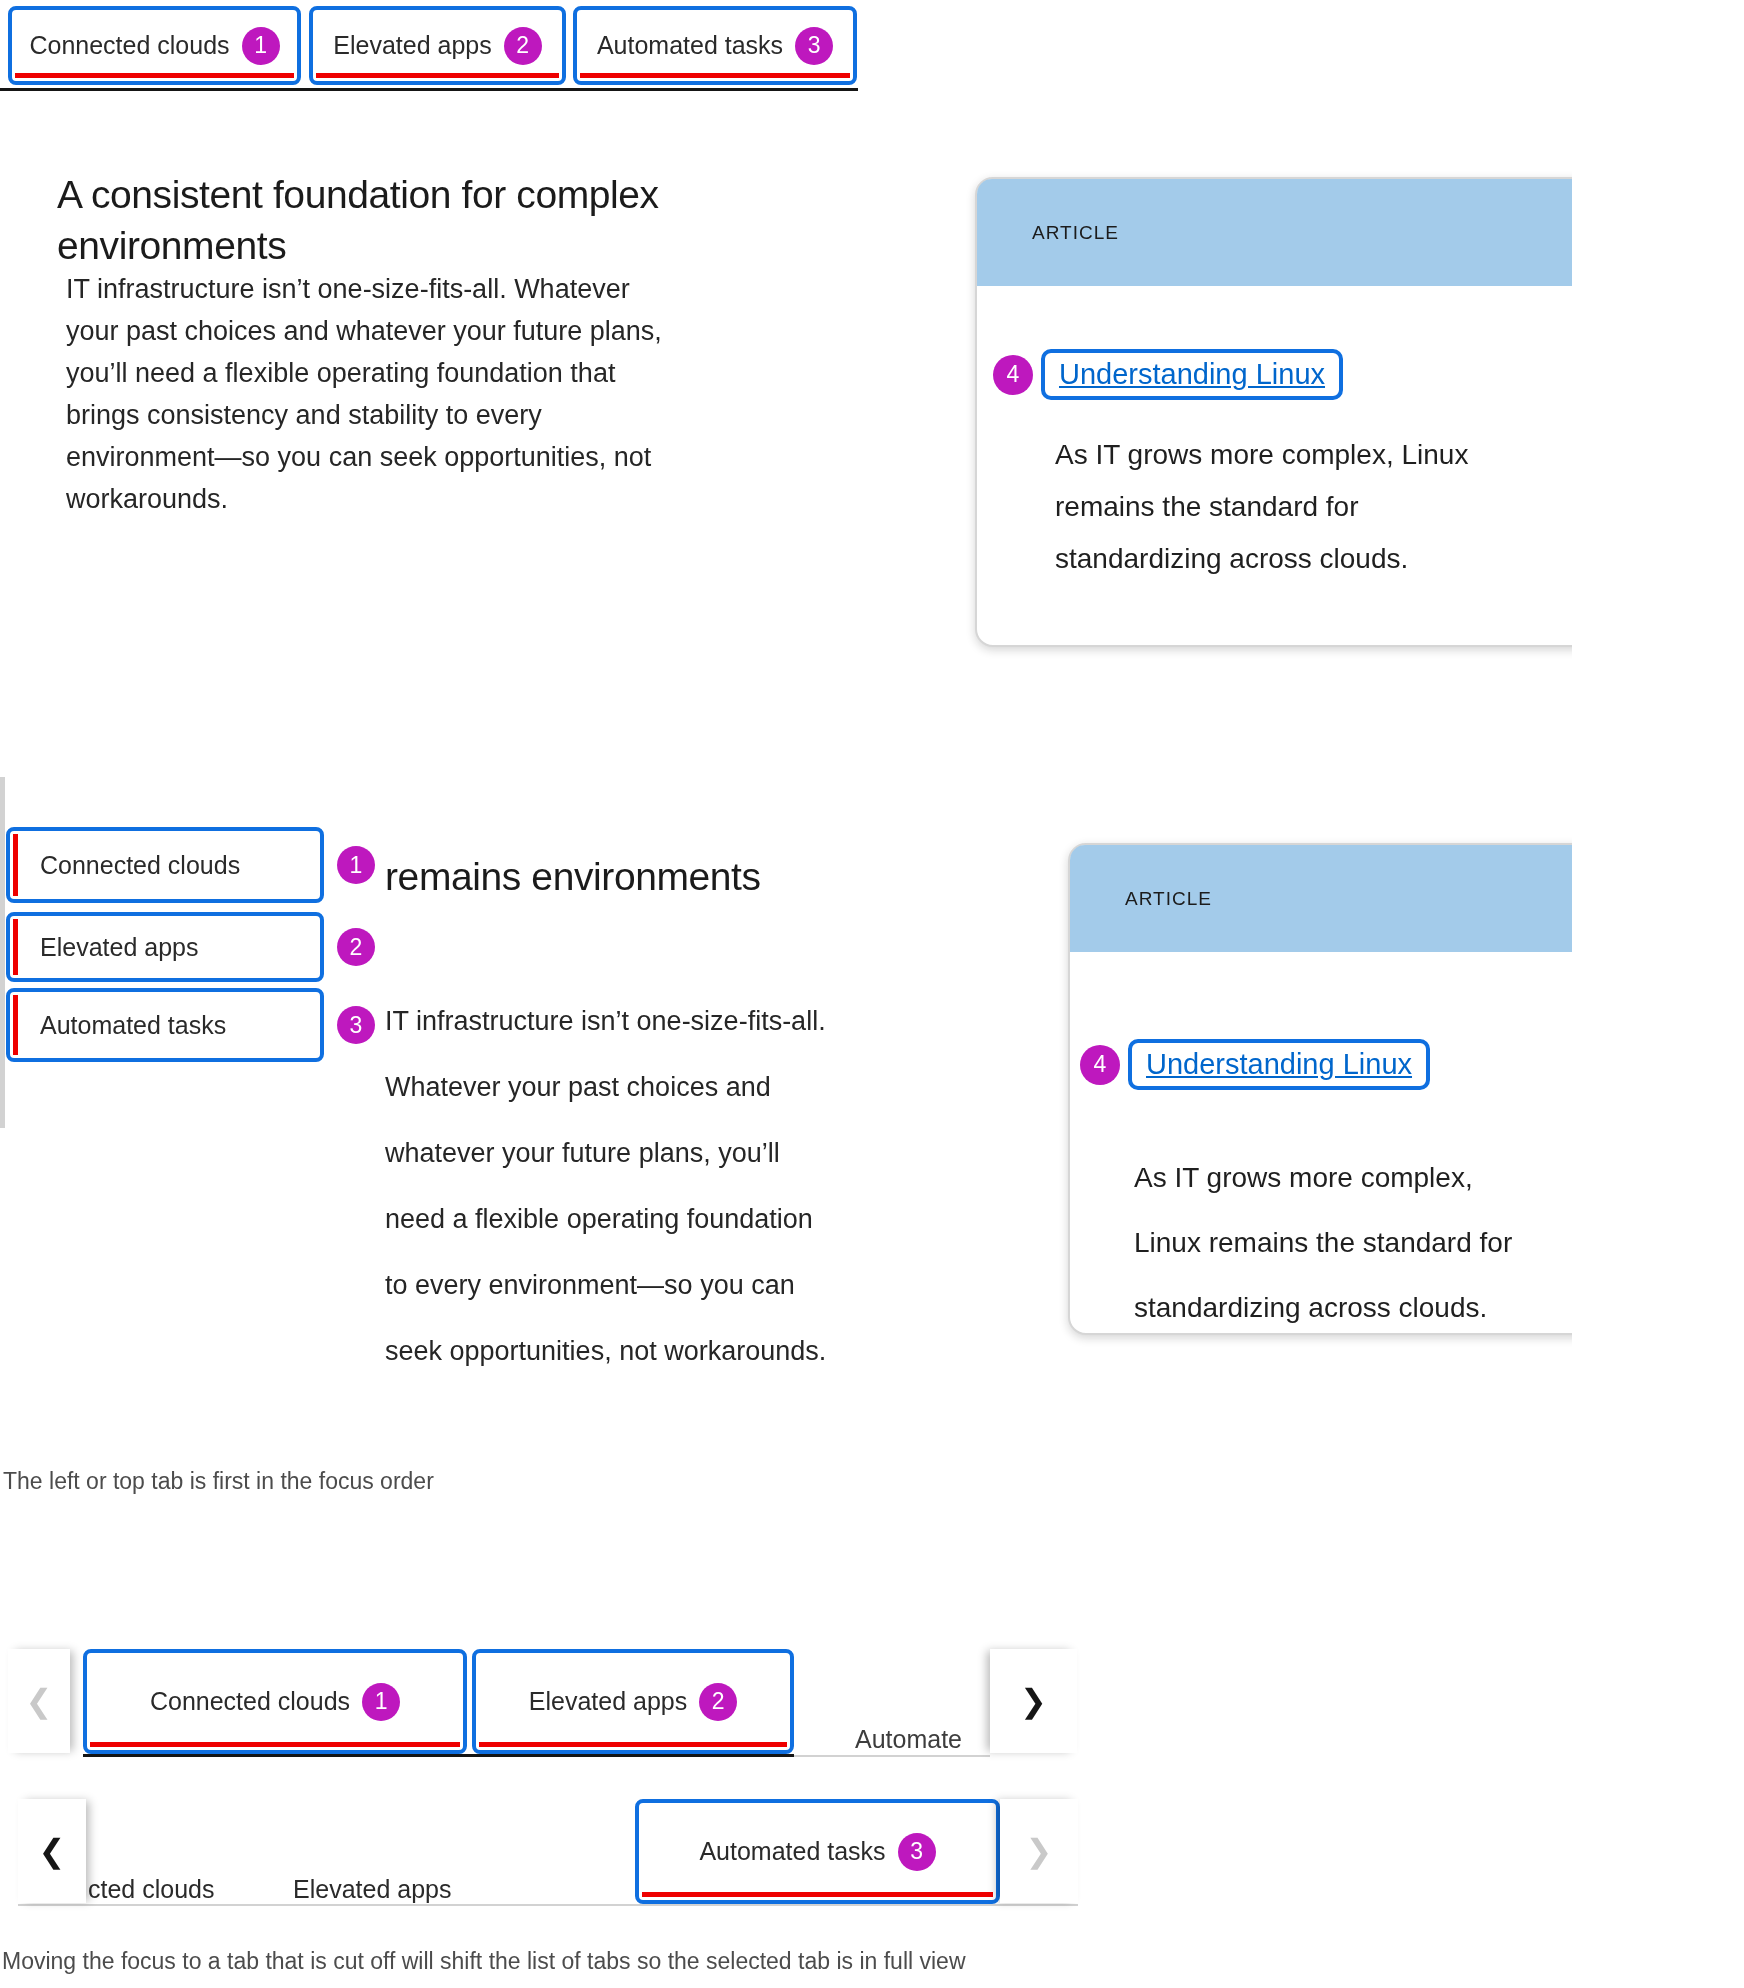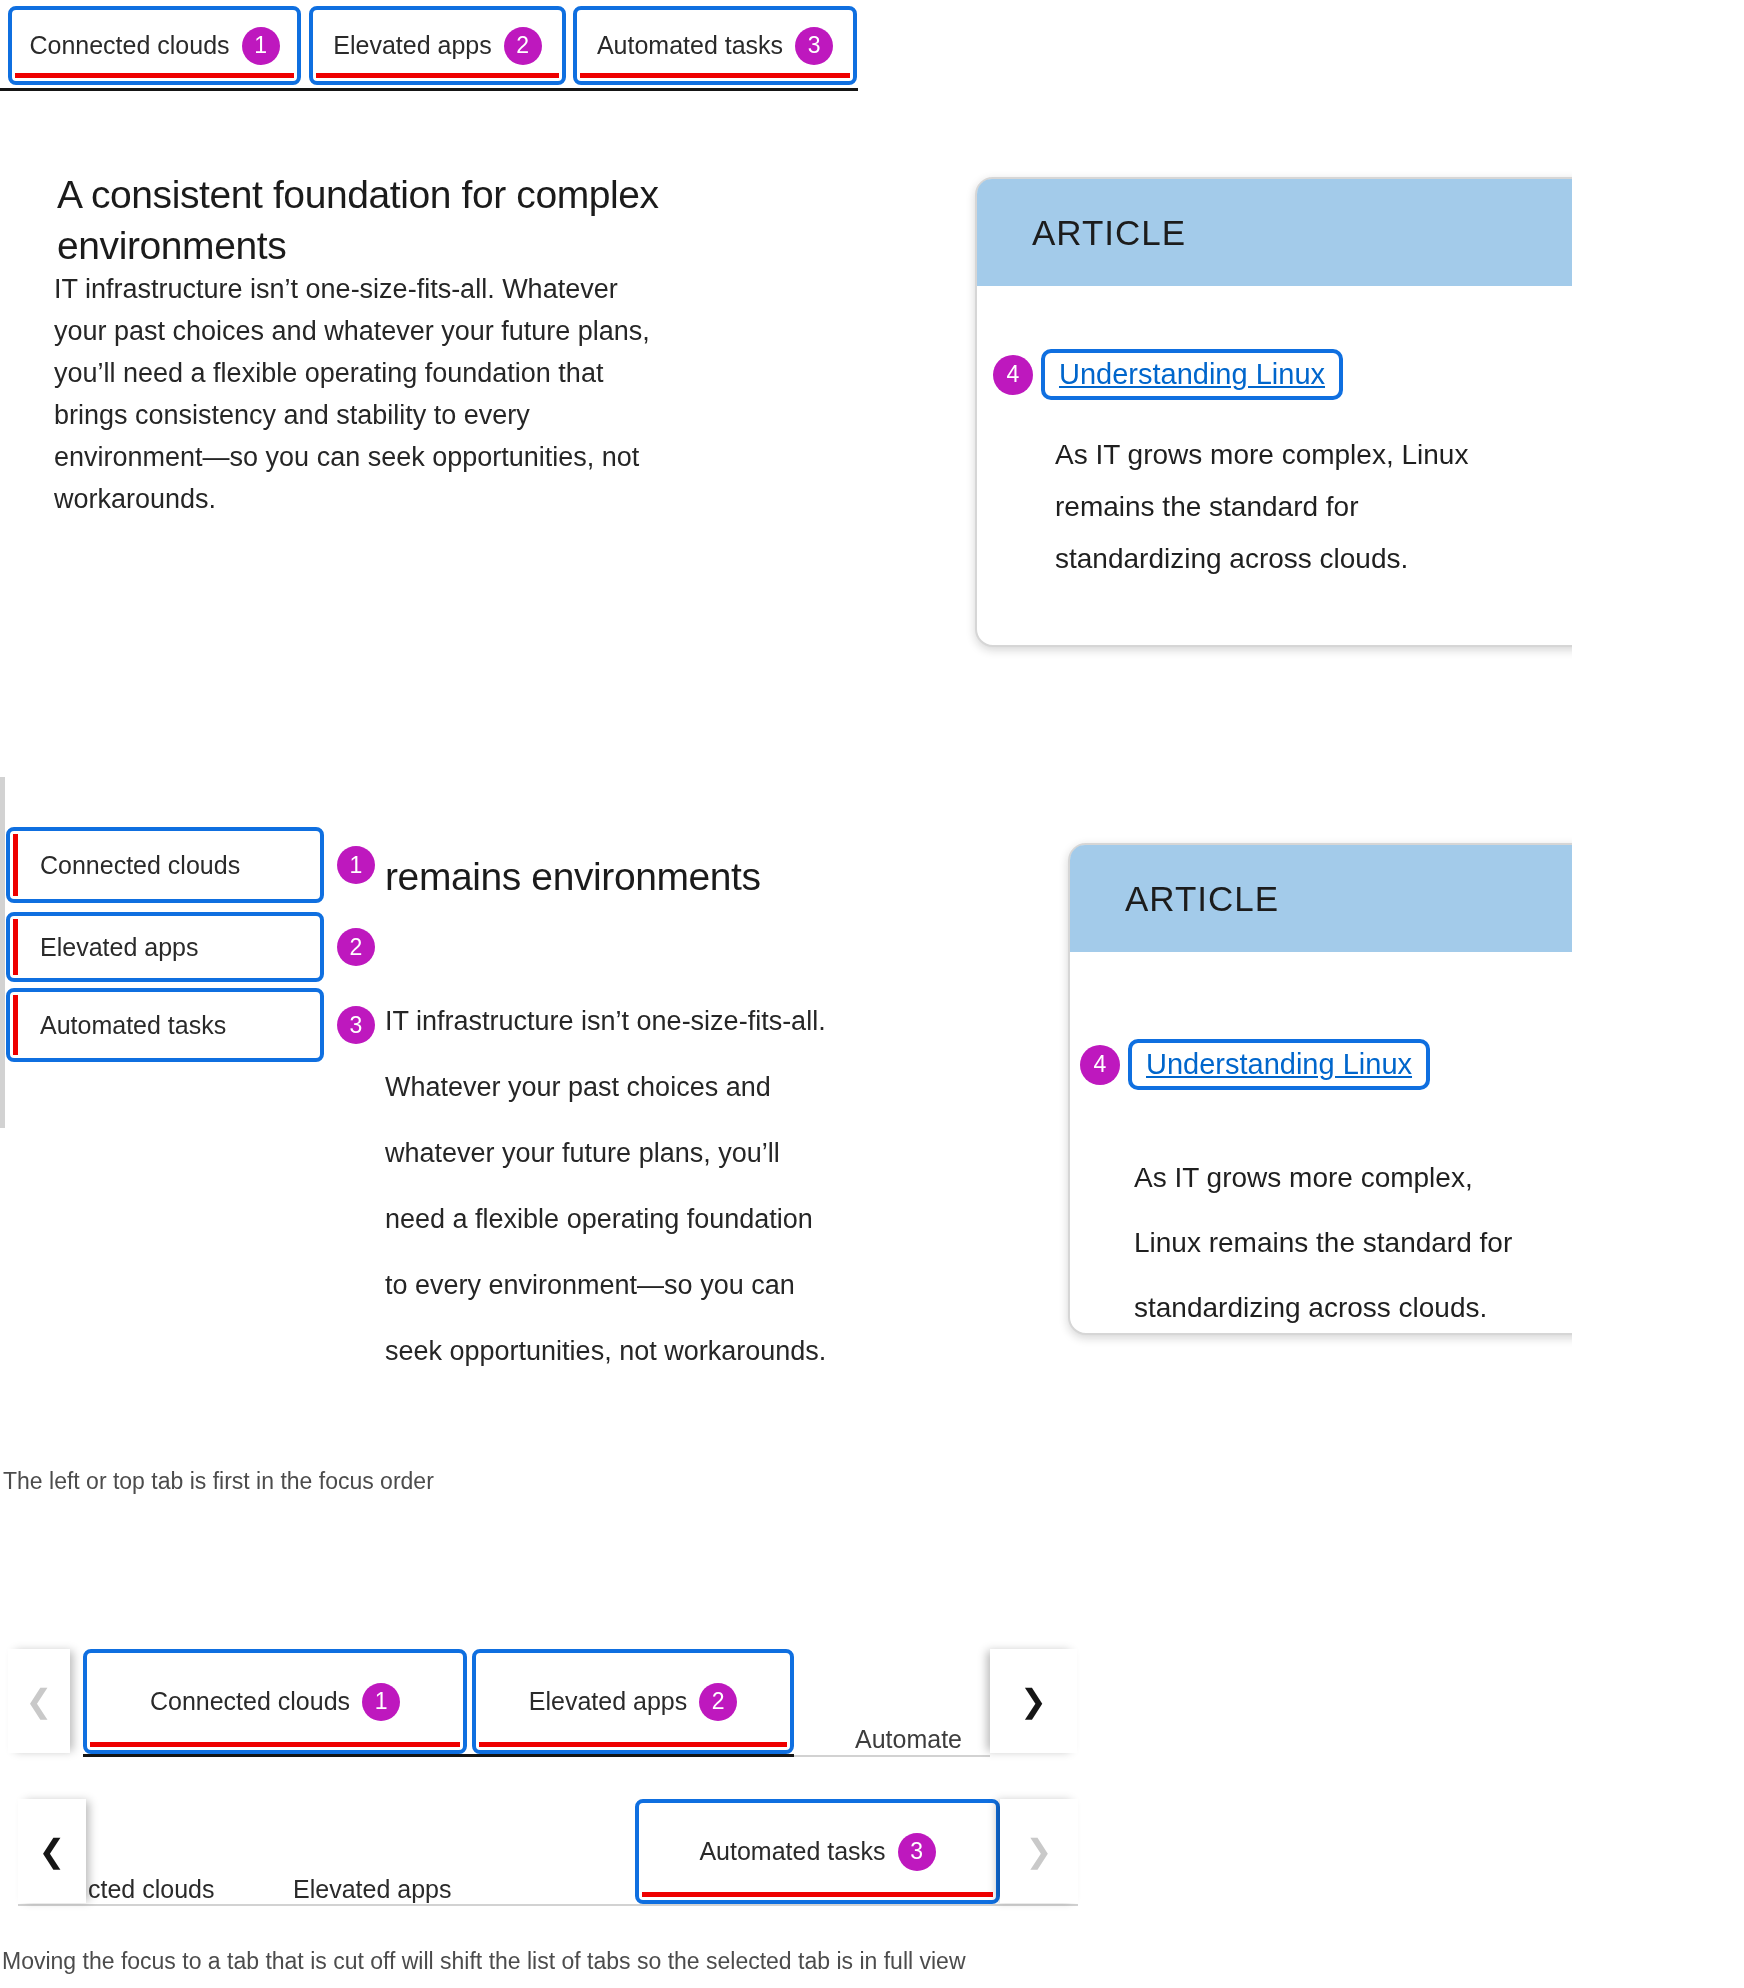--- a/index.html
+++ b/index.html
@@ -26,21 +26,21 @@
            letter-spacing:-0.4px;}
   .para{position:absolute;font-size:27px;font-weight:300;color:#262626;}
   .para1 div{line-height:42px;}
   .para2 div{line-height:66px;}
   .caption{position:absolute;font-size:23px;font-weight:300;color:#4C4C4C;}
 
   
   .card{position:absolute;background:#fff;border:2px solid #D6D6D6;border-radius:18px;
         box-shadow:0 3px 10px rgba(21,21,21,.18);box-sizing:border-box;}
   .card-header{height:107px;background:#A3CBEA;border-radius:15px 15px 0 0;display:flex;
-               align-items:center;padding-left:55px;font-size:35px;color:#1c1c1c;
+               align-items:center;padding-left:55px;font-size:19px;color:#1c1c1c;
                letter-spacing:1px;}
   .link-row{position:absolute;display:flex;align-items:center;gap:8px;}
   .link-box{border:4px solid #0F6FE0;border-radius:10px;padding:5px 14px;}
   .link{color:#0066CC;text-decoration:underline;font-size:29px;cursor:pointer;}
   .card-text{position:absolute;font-size:28px;color:#1f1f1f;}
   .card-text-1 div{line-height:52px;}
   .card-text-2 div{line-height:65px;}
 
   
   .scrollbtn{position:absolute;background:#fff;display:flex;align-items:center;
@@ -70,21 +70,21 @@
     <span>Automated tasks</span>
     <span class="badge">3</span>
     <span class="redbar-b"></span>
   </div>
   <div class="divider-dark" style="left:0;top:88px;width:858px;height:3px"></div>
 
   <div class="heading" style="left:57px;top:170px;width:700px">
       <div>A consistent foundation for complex</div>
       <div>environments</div>
     </div>
-  <div class="para para1" style="left:54px;top:268px;width:660px">
+  <div class="para para1" style="left:66px;top:268px;width:660px">
       <div>IT infrastructure isn’t one-size-fits-all. Whatever</div>
       <div>your past choices and whatever your future plans,</div>
       <div>you’ll need a flexible operating foundation that</div>
       <div>brings consistency and stability to every</div>
       <div>environment—so you can seek opportunities, not</div>
       <div>workarounds.</div>
     </div>
 
   <div class="card" style="left:975px;top:177px;width:687px;height:470px">
     <div class="card-header">

